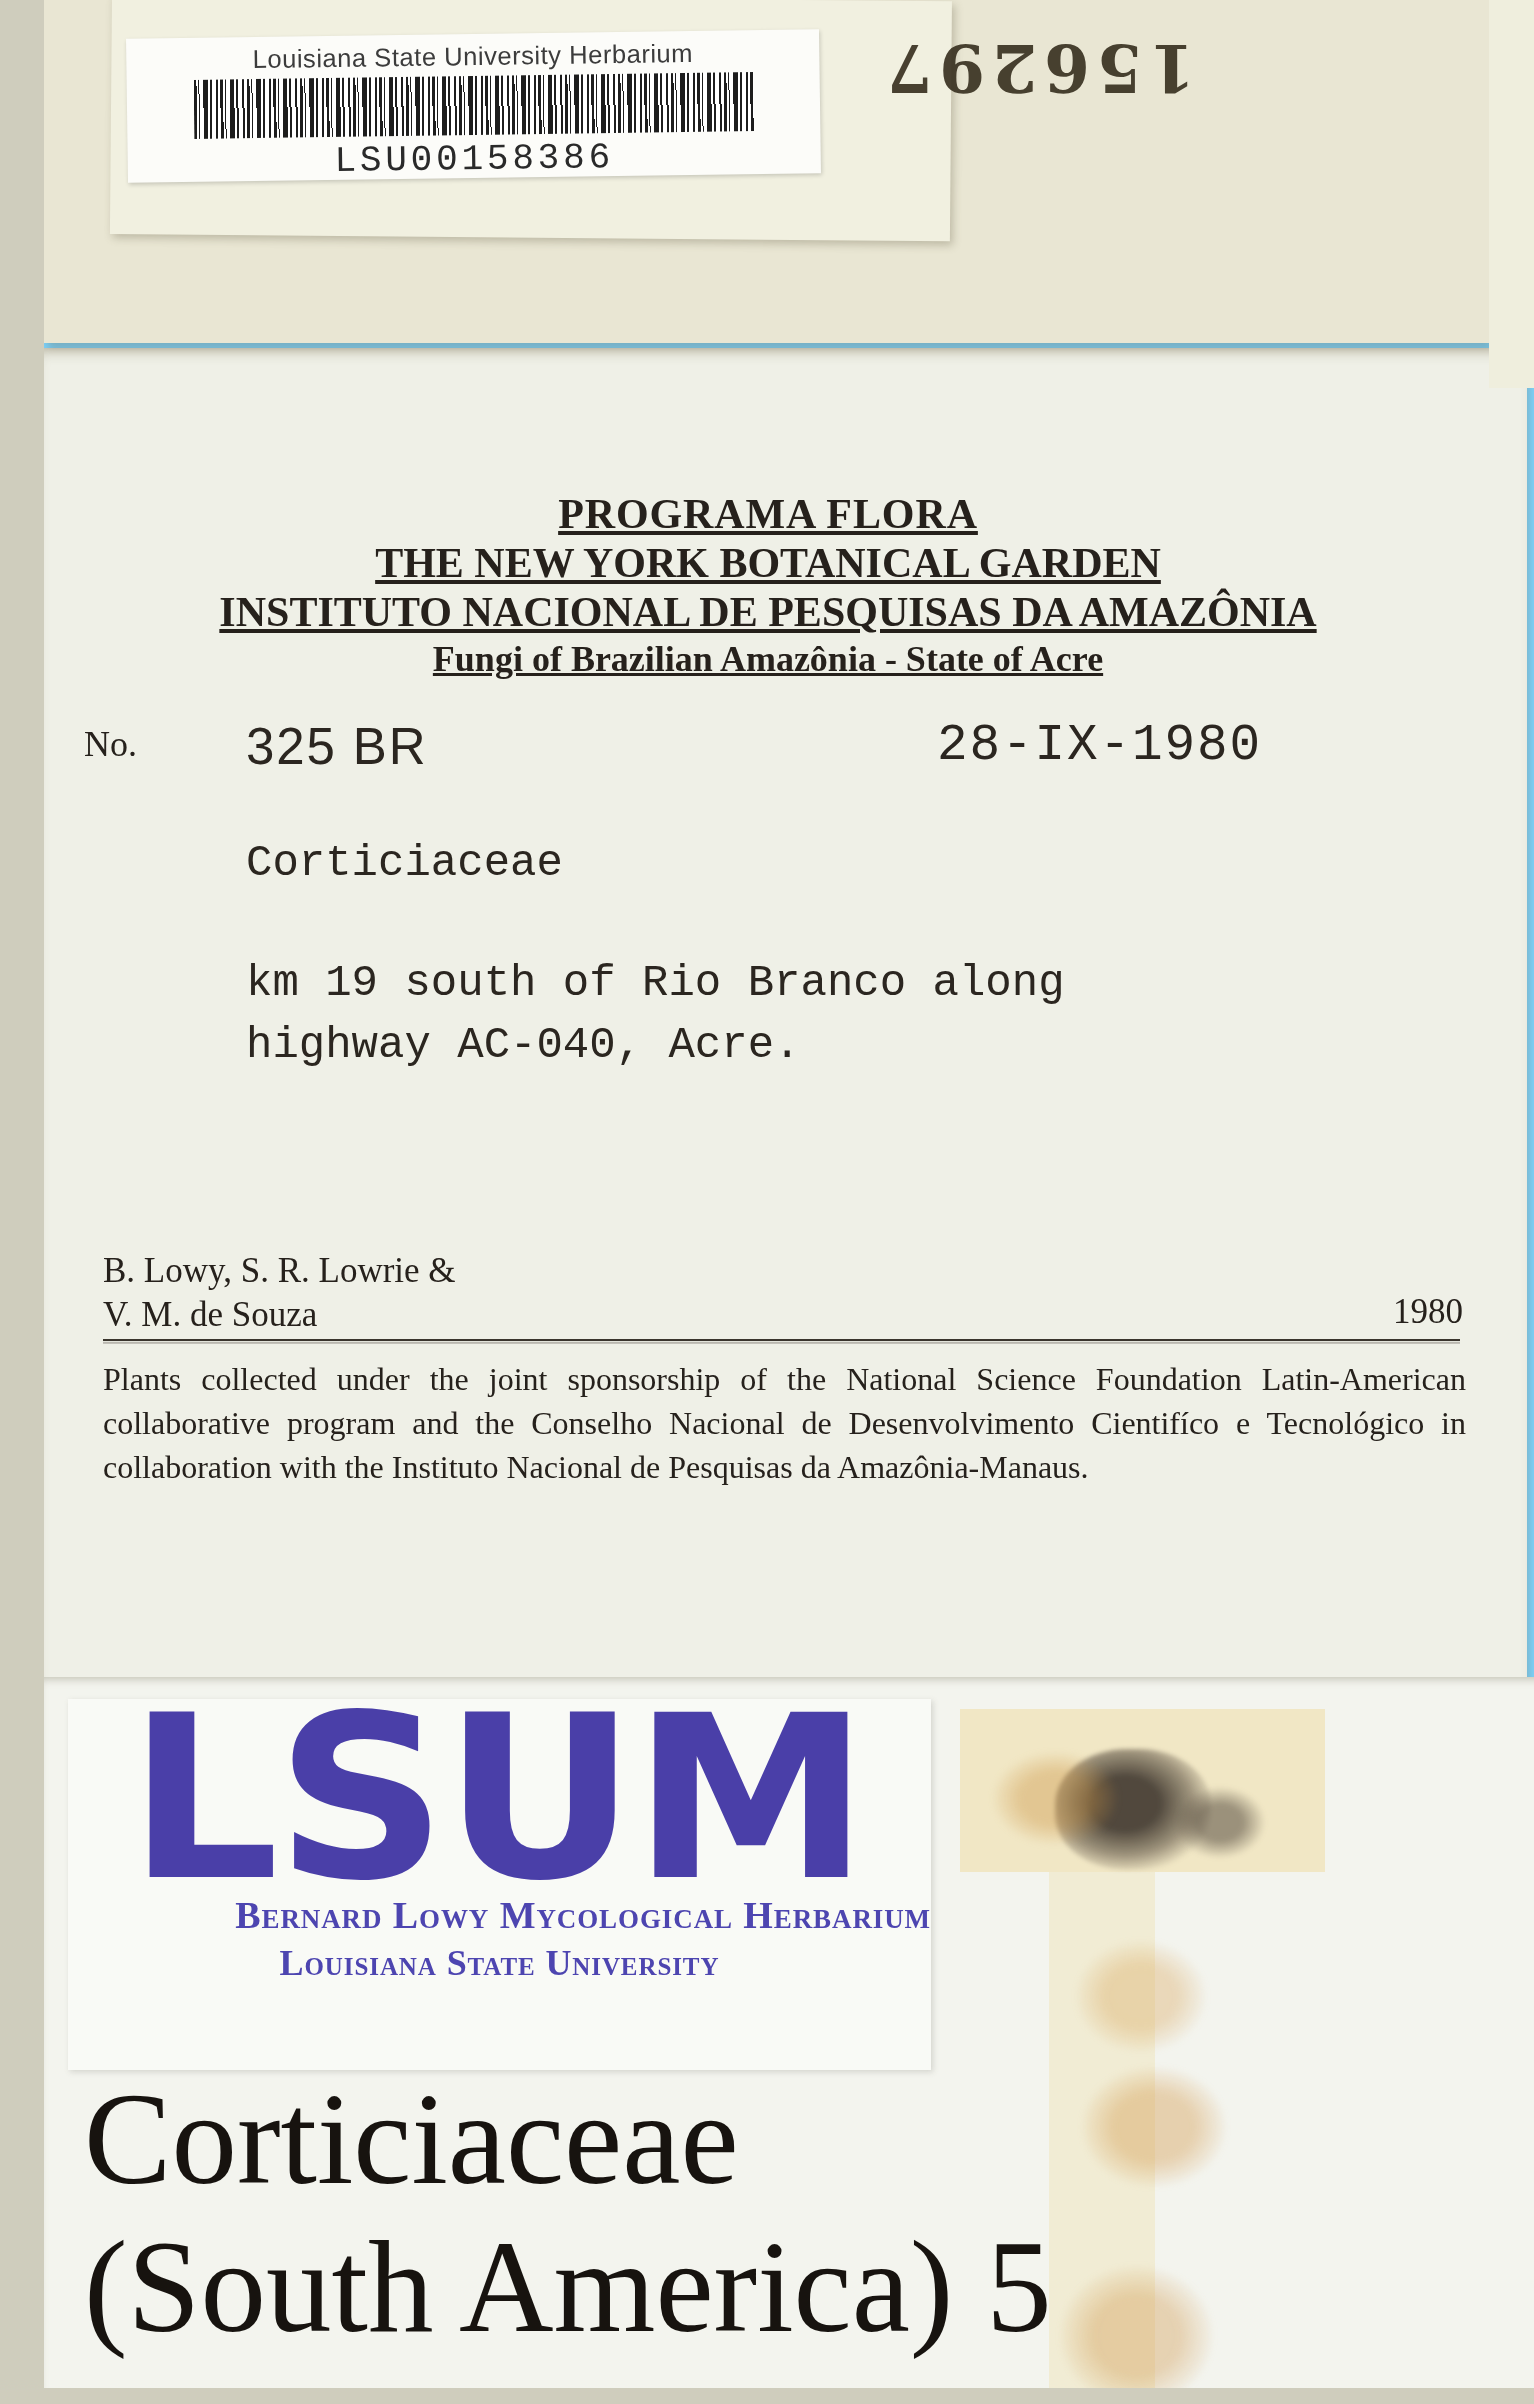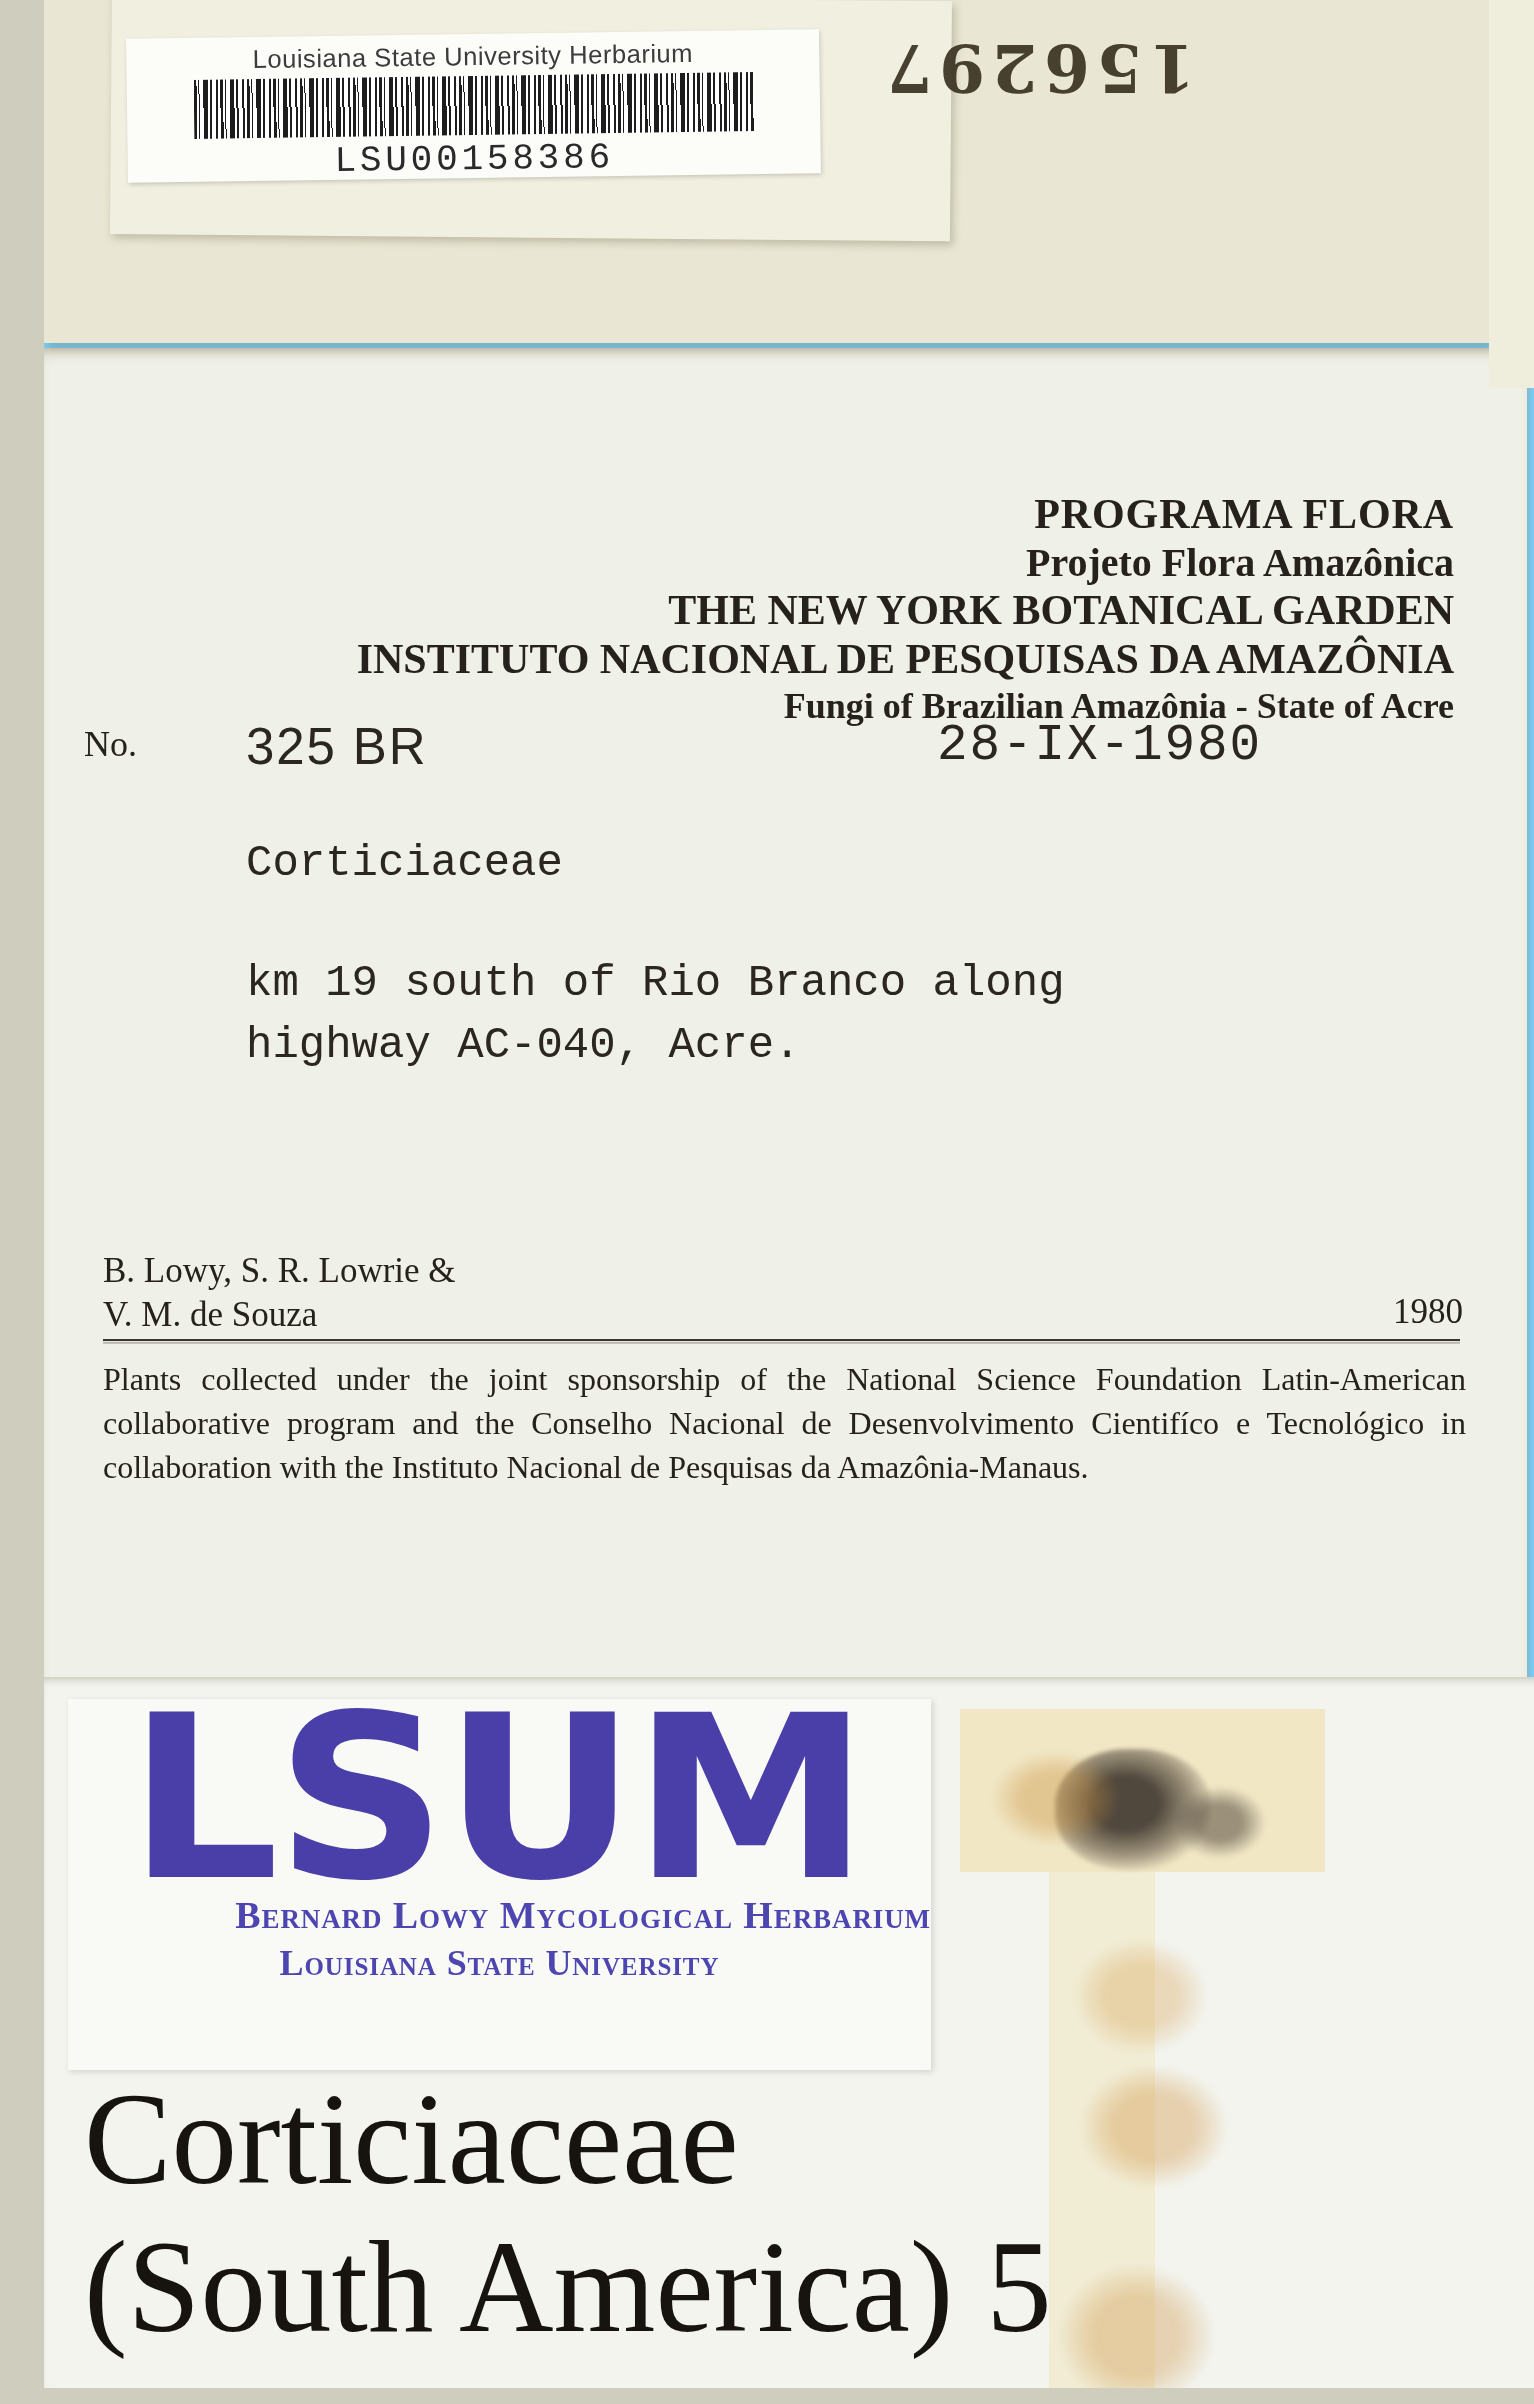--- a/index.html
+++ b/index.html
@@ -58,21 +58,21 @@
     font-family:"DejaVu Serif",serif;font-weight:bold;
     font-size:66px;letter-spacing:6.6px;color:#3a3222;opacity:.92;
   }
   
   .flora-label{
     position:absolute;left:0;top:348px;width:1483px;height:1346px;
     background:#eff0e7;
     box-shadow:inset 0 11.4px 13.2px -8.5px rgba(120,110,80,.45), 3.8px 0 7.6px rgba(110,100,70,.25);
     z-index:2;color:#26211c;
   }
-  .flora-header{position:absolute;left:38px;top:142px;width:1372px;text-align:right;font-weight:bold;}
+  .flora-header{position:absolute;left:38px;top:142px;width:1372px;text-align:center;font-weight:bold;text-decoration:underline;}
   .fh1{font-size:42px;line-height:49px;letter-spacing:0.9px;}
   .fh2{font-size:40px;line-height:47px;font-weight:bold;}
   .fh3{font-size:42px;line-height:49px;}
   .fh4{font-size:42px;line-height:49px;}
   .fh5{font-size:36px;line-height:44px;}
   .num-row{position:absolute;left:0;top:369px;width:1483px;height:57px;padding-left:36px;}
   .no-lbl{position:absolute;left:40px;top:5.7px;font-size:36px;}
   .coll-num{position:absolute;left:202px;top:0;font-family:Liberation Sans, sans-serif;font-size:51px;letter-spacing:1.9px;color:#2b2620;}
   .coll-date{position:absolute;right:301px;top:0;font-family:"Liberation Mono",monospace;font-size:51px;letter-spacing:1.9px;color:#2b2620;}
   .tw{font-family:"Liberation Mono",monospace;font-size:44px;color:#2b2620;position:absolute;left:202px;white-space:nowrap;}
@@ -157,21 +157,20 @@
     <div class="barcode-num">LSU00158386</div>
   </div>
 
   <div class="accession-stamp">
     <span>156297</span>
   </div>
 
   <div class="flora-label">
     <div class="flora-header">
       <div class="fh1">PROGRAMA FLORA</div>
-      <div class="fh2">Projeto Flora Amazônica</div>
       <div class="fh3">THE NEW YORK BOTANICAL GARDEN</div>
       <div class="fh4">INSTITUTO NACIONAL DE PESQUISAS DA AMAZÔNIA</div>
       <div class="fh5">Fungi of Brazilian Amazônia - State of Acre</div>
     </div>
 
     <div class="num-row">
       <span class="no-lbl">No.</span>
       <span class="coll-num">325 BR</span>
       <span class="coll-date">28-IX-1980</span>
     </div>

